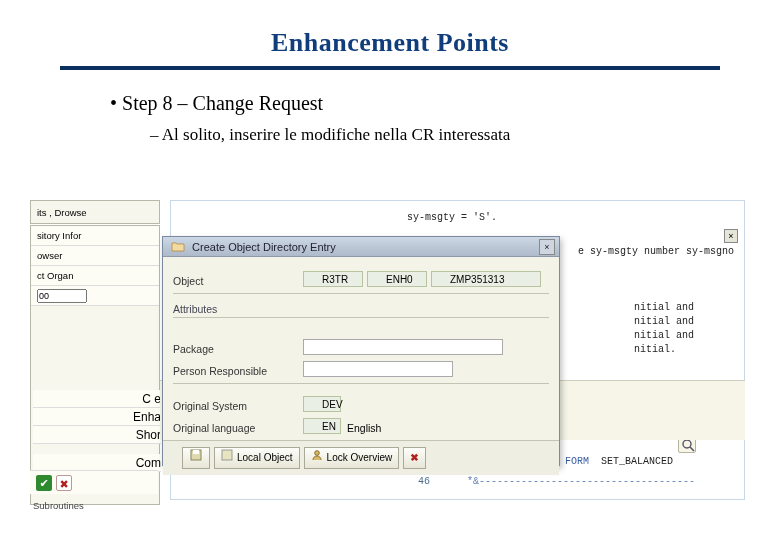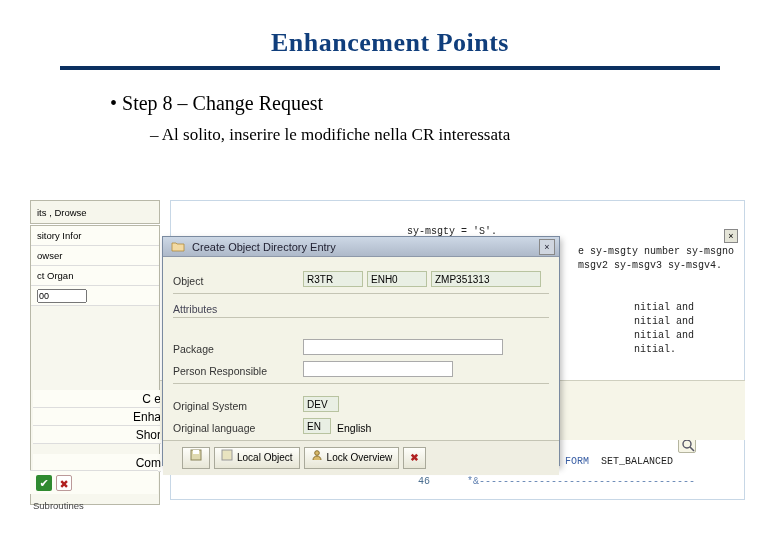--- a/index.html
+++ b/index.html
@@ -13,41 +13,41 @@
   .bullet2::before { content: "– "; }
 
   .sap-area { position: absolute; left: 30px; top: 200px; width: 720px; height: 320px; font-family: Tahoma, Arial, sans-serif; font-size: 11px; }
 
   .bg-left { position: absolute; left: 0; top: 25px; width: 130px; height: 280px; background: #f7f7ee; border: 1px solid #b8b8a8; }
   .bg-left .row { height: 20px; line-height: 20px; padding-left: 6px; border-bottom: 1px solid #ddd; background: #fdfdf6; font-size: 9.5px; overflow: hidden; white-space: nowrap; }
   .bg-left input { width: 50px; font-size: 9px; height: 14px; }
 
   .code-area { position: absolute; left: 140px; top: 0; width: 575px; height: 300px; background: #fff; border: 1px solid #c7d7e6; }
   .code-line { font-family: "Courier New", monospace; font-size: 10px; white-space: pre; color: #222; padding-left: 6px; line-height: 14px; }
-  .code-top { position: absolute; top: 24px; left: 230px; }
+  .code-top { position: absolute; top: 10px; left: 230px; }
   .code-right { position: absolute; top: 44px; right: 10px; text-align: left; }
   .code-right-mid { position: absolute; top: 100px; right: 50px; text-align: left; }
   .code-bottom { position: absolute; top: 200px; right: 10px; }
   .code-num1 { position: absolute; bottom: 30px; left: 245px; color:#4b6e8f;}
   .code-num2 { position: absolute; bottom: 10px; left: 241px; color:#4b6e8f; }
   .asterisks{position:absolute;bottom:30px;left:290px;color:#4b6e8f;}
   .kw-form {position:absolute;bottom:30px;left:388px;color:#3a5fa5;}
   .bottom-dashes{position:absolute;bottom:10px;left:290px;color:#5e7fb0;}
   .bg-left-top{position:absolute;left:0;top:0;width:130px;height:24px;line-height:24px;padding-left:6px;background:#f6f6ec;border:1px solid #b8b8a8;font-size:9.5px;}
 
   
   .dialog { position: absolute; left: 132px; top: 36px; width: 398px; height: 230px; background: #f3f3e7; border: 1px solid #7a8aa0; box-shadow: 2px 3px 6px rgba(0,0,0,0.25); }
   .dlg-title { height: 20px; background: linear-gradient(#cdd8e6,#aeb9c9); border-bottom: 1px solid #8d98a9; padding-left: 8px; line-height: 20px; font-size: 11px; color: #223; position: relative; }
   .dlg-title .folder-icon { display:inline-block; width:14px; height:11px; margin-right:4px; vertical-align:-1px; }
   .dlg-title .folder-icon svg { width:14px; height:11px; }
   .dlg-close { position:absolute; right:4px; top:2px; width:16px; height:16px; background:#d0d6e0; border:1px solid #888; text-align:center; line-height:14px; font-size:9px; cursor:pointer; }
   .dlg-body { padding: 8px 10px 6px 10px; }
   .dlg-row { display:flex; align-items:flex-end; height:22px; }
   .dlg-row .lbl { width:130px; font-size:10.5px; color:#333; }
-  .dlg-row .val-box { width:60px; height:16px; background:#e9efe4; border:1px solid #b8c3a0; font-size:10px; padding:0 3px; line-height:16px; }
+  .dlg-row .val-box { width:60px; height:16px; background:#e9efe4; border:1px solid #b8c3a0; font-size:10px; padding:0 18px; line-height:16px; }
   .dlg-row .val-input { height:16px; background:#fff; border:1px solid #aaa; font-size:10px; padding:0 3px; line-height:16px; }
   .dlg-row .val-text { font-size:10.5px; margin-left:6px; }
   .grp-label { font-size:10.5px; color:#445; height:18px; line-height:18px; border-bottom:1px solid #c4c4b4; margin-bottom:15px; }
   .dlg-sep { height:1px; background:#c4c4b4; margin:6px 0; }
   .dlg-btnbar { display:flex; gap:4px; padding:6px 19px; border-top:1px solid #c4c4b4; background:#efeee2; }
   .dlg-btn { height:22px; min-width:22px; padding:0 6px; background:linear-gradient(#fefefa,#e7e6d6); border:1px solid #a9a99a; font-size:10px; line-height:20px; display:flex; align-items:center; gap:4px; cursor:pointer; }
   .dlg-btn .xred { color:#b02020; font-weight:bold; }
 
   
   .lower-strip { position:absolute; left:130px; top:180px; width:585px; height:60px; background:#f6f5e8; border-top:1px solid #cfcfbf; }
@@ -93,21 +93,20 @@
   <div class="left-foot">
     <div class="ok">✔</div>
     <div class="cx">✖</div>
   </div>
   <div class="left-bot">Subroutines</div>
 
   <div class="code-area">
     <div class="code-line code-top">sy-msgty = 'S'.</div>
     <div class="code-right">
       <div class="code-line">e sy-msgty number sy-msgno</div>
-      <div class="code-line">msgv2 sy-msgv3 sy-msgv4.</div>
     </div>
     <div class="code-right-mid">
       <div class="code-line">nitial and</div>
       <div class="code-line">nitial and</div>
       <div class="code-line">nitial and</div>
       <div class="code-line">nitial.</div>
     </div>
     <div class="code-line code-bottom">ancement nfo form set_balanced</div>
     <div class="code-line code-num1">4</div>
     <div class="code-line code-num2">46</div>

